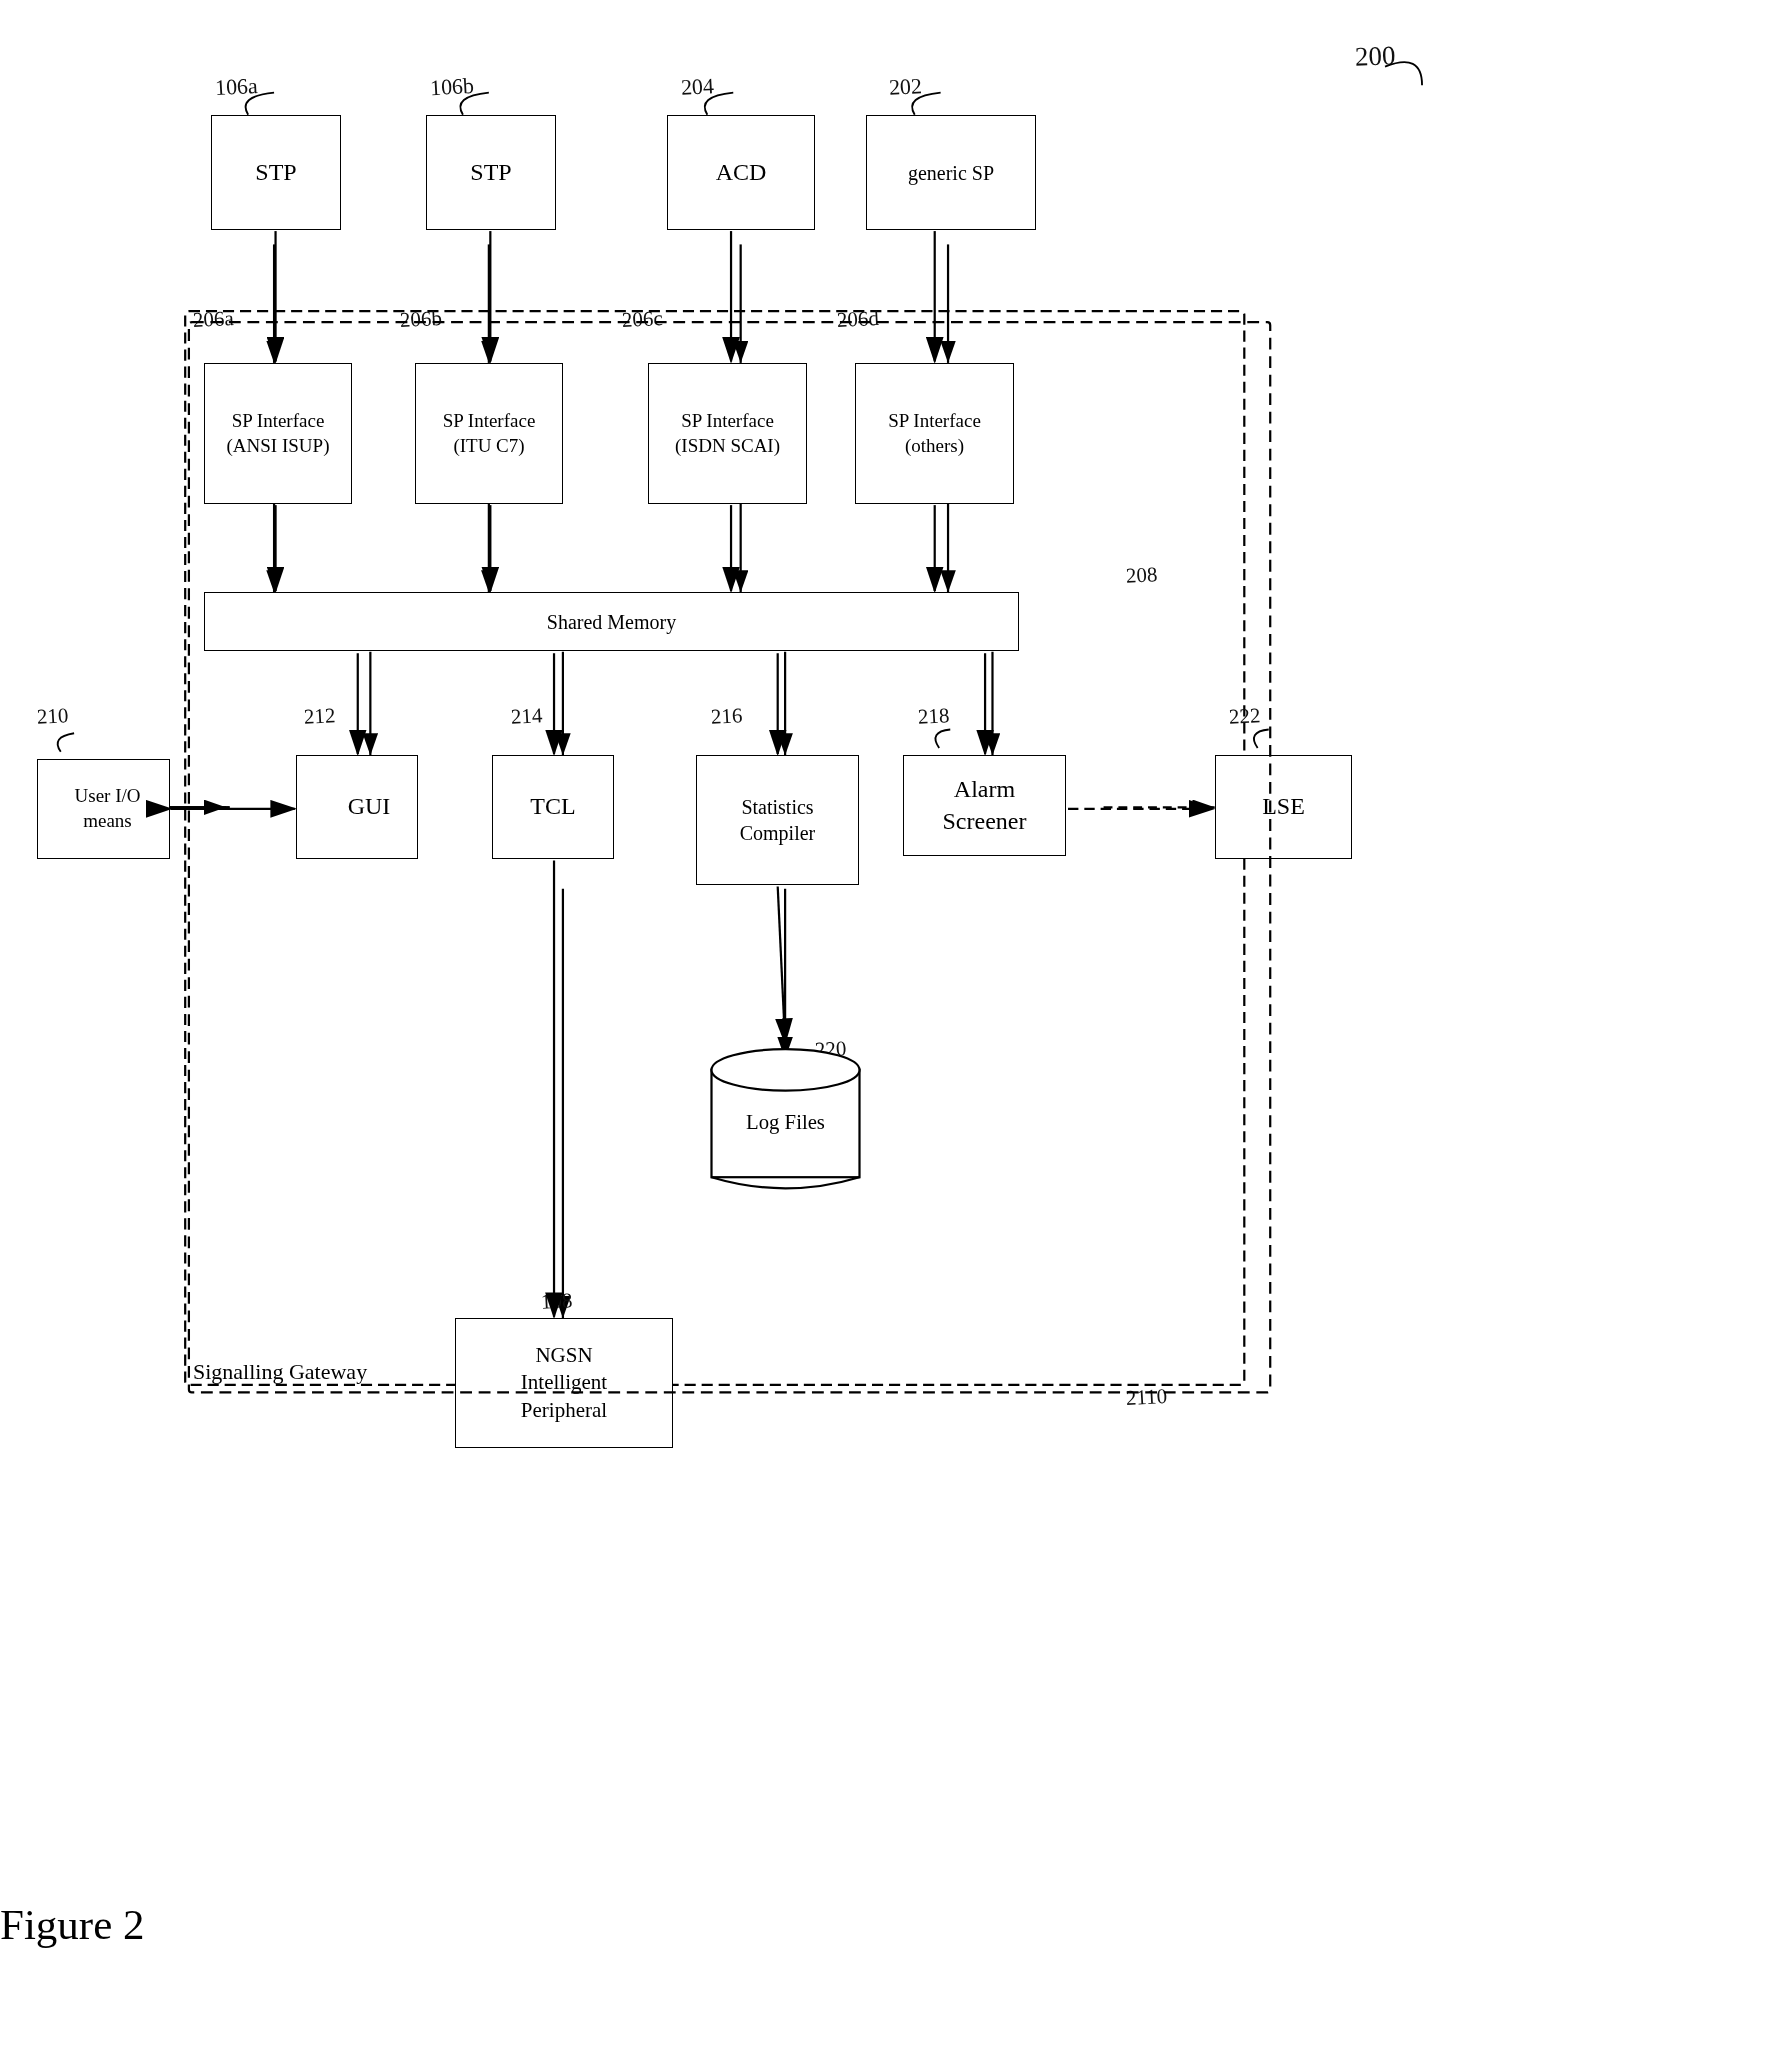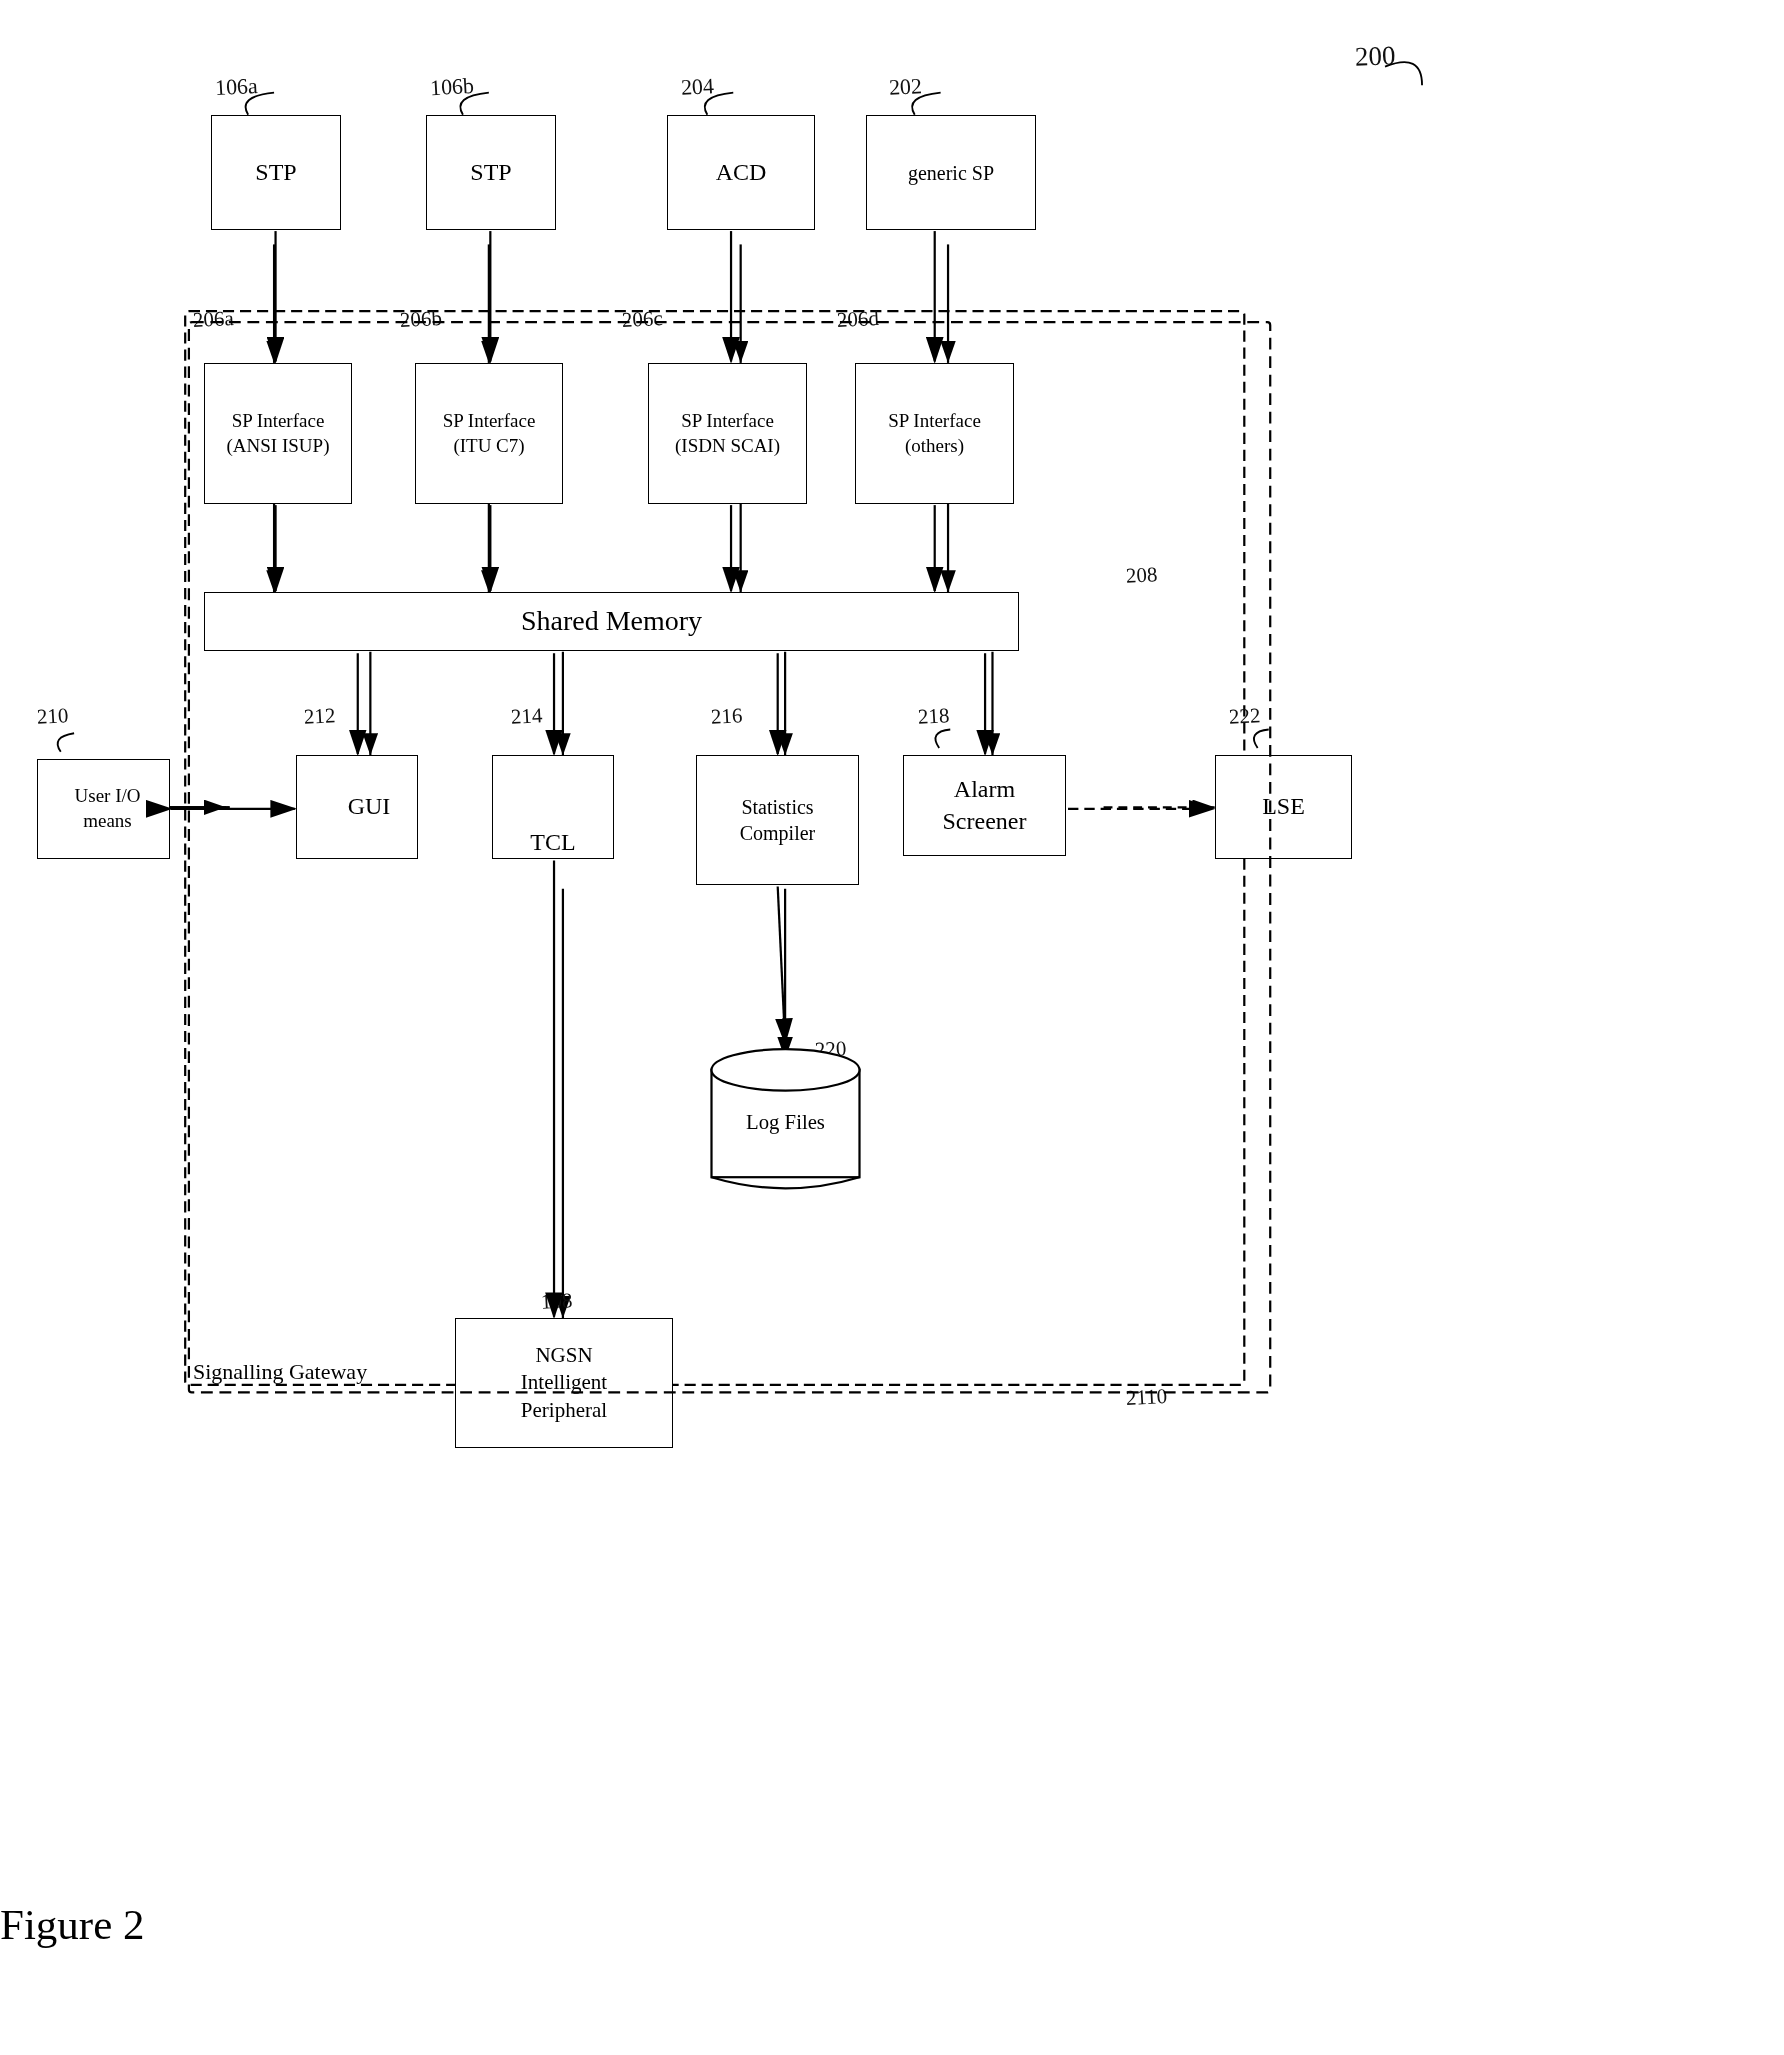--- a/index.html
+++ b/index.html
@@ -181,33 +181,33 @@
   </div>
 
   <div class="box" style="left:648px; top:363px; width:159px; height:141px; font-size:19px;">
     <span>SP Interface<br>(ISDN SCAI)</span>
   </div>
 
   <div class="box" style="left:855px; top:363px; width:159px; height:141px; font-size:19px;">
     <span>SP Interface<br>(others)</span>
   </div>
 
-  <div class="box" style="left:204px; top:592px; width:815px; height:59px; font-size:28px;">
+  <div class="box" style="left:204px; top:592px; width:815px; height:59px; font-size:20px;">
     <span>Shared Memory</span>
   </div>
 
   <div class="box" style="left:37px; top:759px; width:133px; height:100px; font-size:19px;padding-left:8px;">
     <span>User I/O<br>means</span>
   </div>
 
   <div class="box" style="left:296px; top:755px; width:122px; height:104px; font-size:24px;padding-left:24px;">
     <span>GUI</span>
   </div>
 
-  <div class="box" style="left:492px; top:755px; width:122px; height:104px; font-size:24px;align-items:flex-end;">
+  <div class="box" style="left:492px; top:755px; width:122px; height:104px; font-size:24px;">
     <span>TCL</span>
   </div>
 
   <div class="box" style="left:696px; top:755px; width:163px; height:130px; font-size:20px;">
     <span>Statistics<br>Compiler</span>
   </div>
 
   <div class="box" style="left:903px; top:755px; width:163px; height:101px; font-size:24px;">
     <span>Alarm<br>Screener</span>
   </div>

